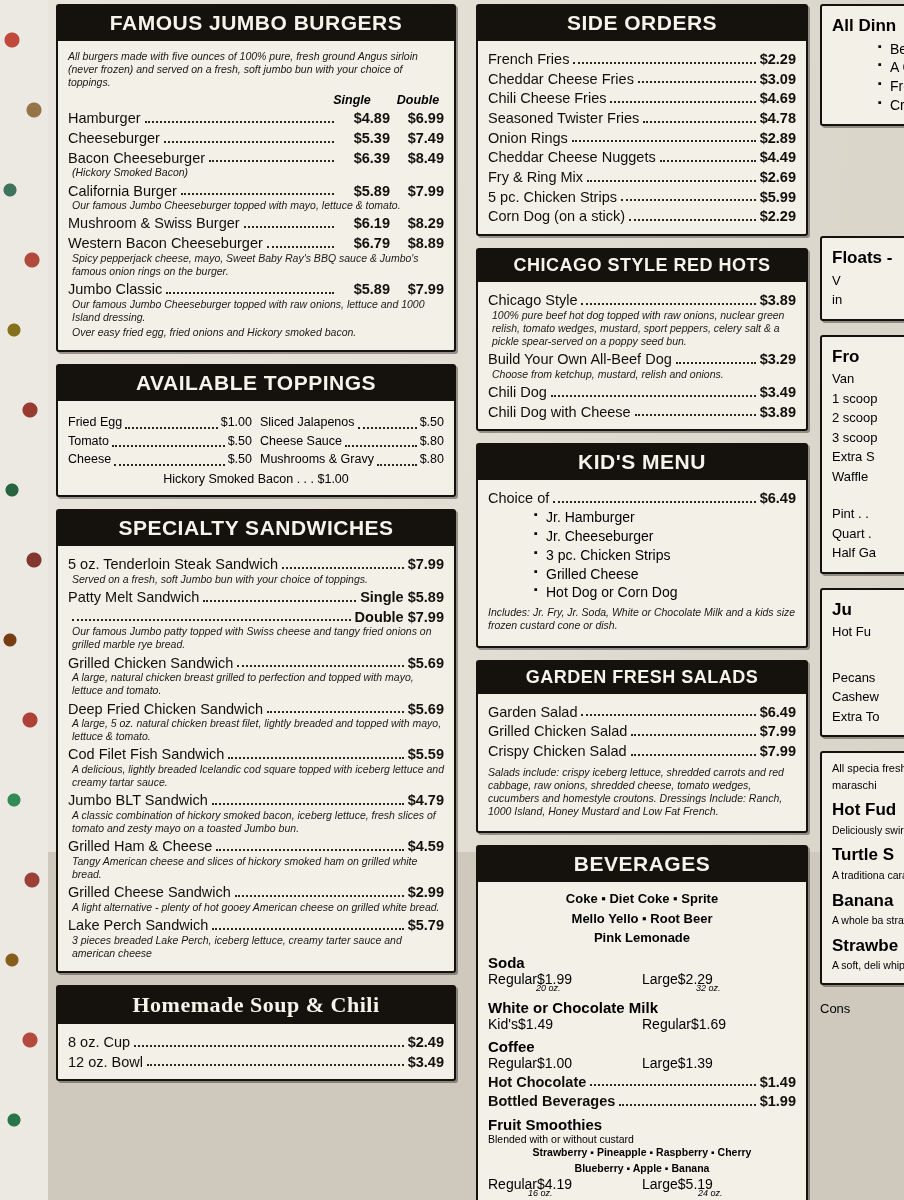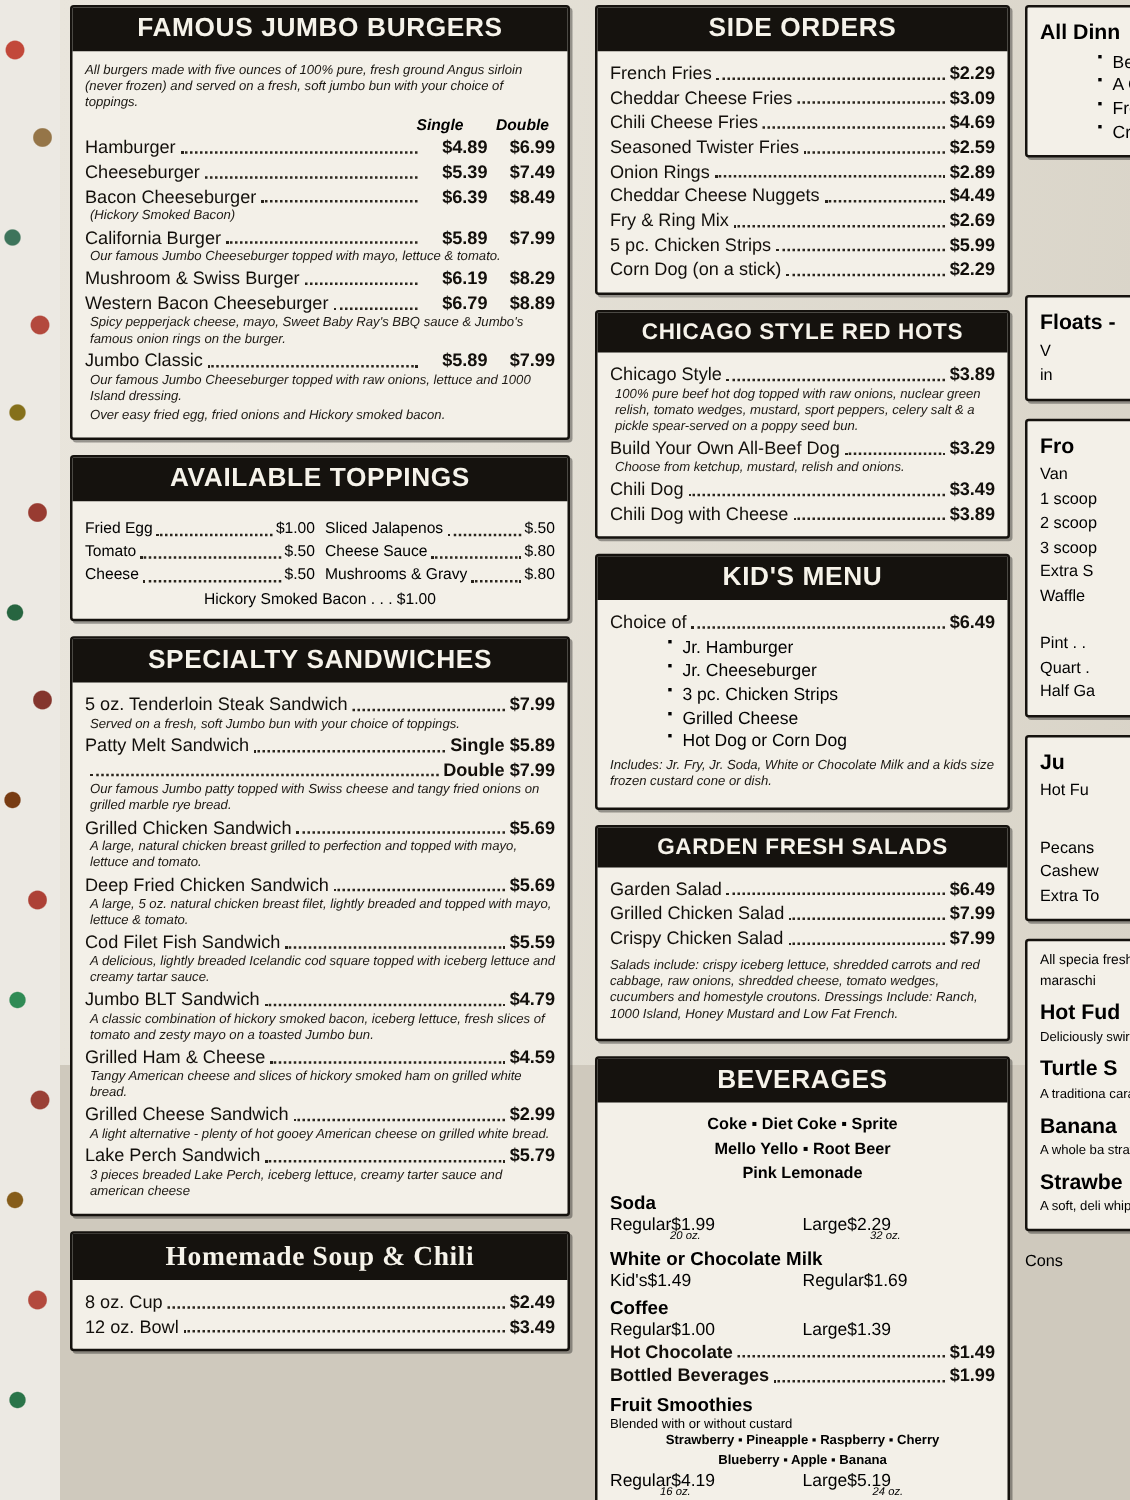--- a/index.html
+++ b/index.html
@@ -369,21 +369,21 @@
             <span class="pr">$3.09</span>
           </div>
         <div class="item">
             <span class="nm">Chili Cheese Fries</span>
             <span class="dots"></span>
             <span class="pr">$4.69</span>
           </div>
         <div class="item">
             <span class="nm">Seasoned Twister Fries</span>
             <span class="dots"></span>
-            <span class="pr">$2.59</span>
+            <span class="pr">$4.78</span>
           </div>
         <div class="item">
             <span class="nm">Onion Rings</span>
             <span class="dots"></span>
             <span class="pr">$2.89</span>
           </div>
         <div class="item">
             <span class="nm">Cheddar Cheese Nuggets</span>
             <span class="dots"></span>
             <span class="pr">$4.49</span>

